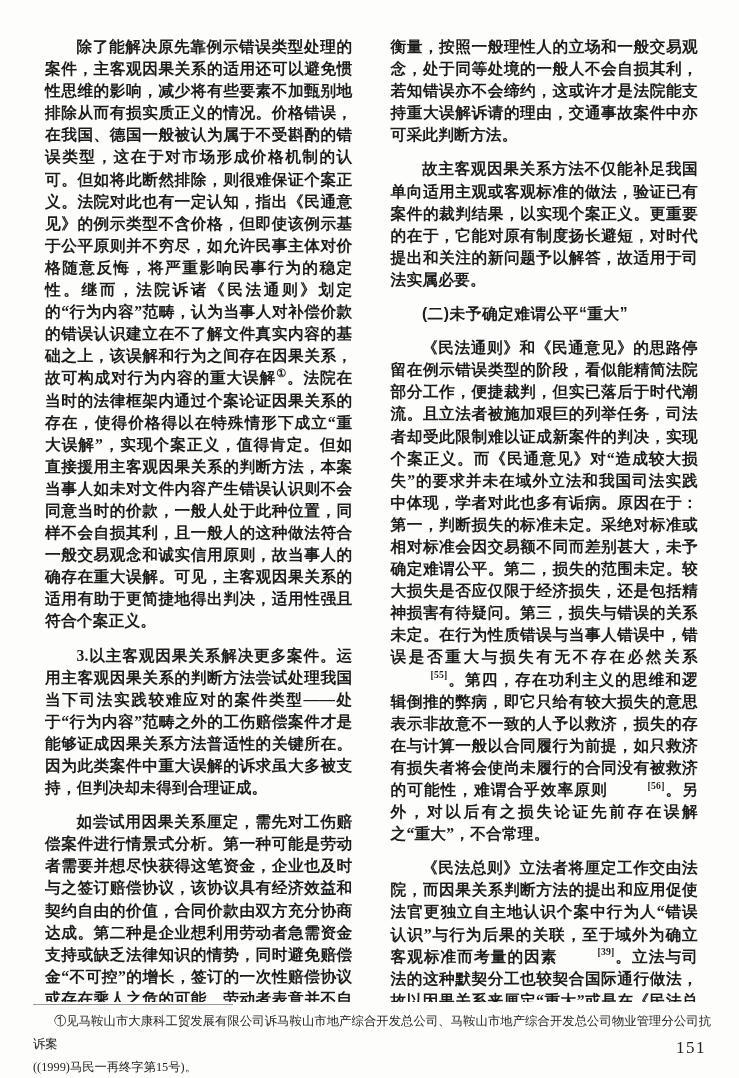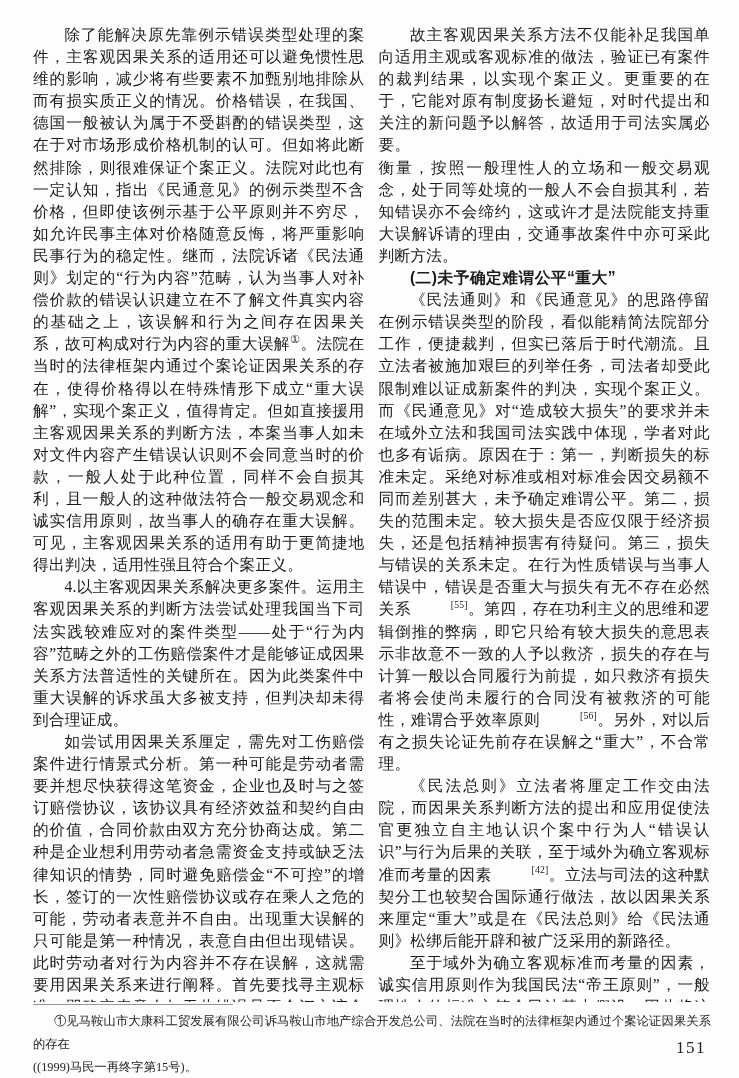--- a/index.html
+++ b/index.html
@@ -23,21 +23,21 @@
     gap: 14px;
     overflow: hidden;
   }
   .col {
     width: 331.5px;
     font-size: 15.7px;
     line-height: 22.1px;
     text-align: justify;
     letter-spacing: 0.2px;
   }
-  .col p { margin: 0; padding: 0; }
+  .col p { margin: 12px; padding: 0; font-weight: bold; }
   .para { text-indent: 2em; }
   .no-indent { text-indent: 0; }
   .heading {
     text-indent: 2em;
     font-weight: bold;
     font-family: "Liberation Sans", "DejaVu Sans", sans-serif;
     letter-spacing: 0.5px;
   }
   .sup {
     font-size: 0.62em;
@@ -76,35 +76,35 @@
   }
 </style>
 </head>
 <body>
 
 <div class="page">
 
   <div class="columns">
     <div class="col" id="left-col">
         <p class="para"><span>除了能解决原先靠例示错误类型处理的案件，主客观因果关系的适用还可以避免惯性思维的影响，减少将有些要素不加甄别地排除从而有损实质正义的情况。价格错误，在我国、德国一般被认为属于不受斟酌的错误类型，这在于对市场形成价格机制的认可。但如将此断然排除，则很难保证个案正义。法院对此也有一定认知，指出《民通意见》的例示类型不含价格，但即使该例示基于公平原则并不穷尽，如允许民事主体对价格随意反悔，将严重影响民事行为的稳定性。继而，法院诉诸《民法通则》划定的“行为内容”范畴，认为当事人对补偿价款的错误认识建立在不了解文件真实内容的基础之上，该误解和行为之间存在因果关系，故可构成对行为内容的重大误解</span><span class="fn-mark">①</span><span>。法院在当时的法律框架内通过个案论证因果关系的存在，使得价格得以在特殊情形下成立“重大误解”，实现个案正义，值得肯定。但如直接援用主客观因果关系的判断方法，本案当事人如未对文件内容产生错误认识则不会同意当时的价款，一般人处于此种位置，同样不会自损其利，且一般人的这种做法符合一般交易观念和诚实信用原则，故当事人的确存在重大误解。可见，主客观因果关系的适用有助于更简捷地得出判决，适用性强且符合个案正义。</span></p>
-        <p class="para"><span>4.以主客观因果关系解决更多案件。运用主客观因果关系的判断方法尝试处理我国当下司法实践较难应对的案件类型——处于“行为内容”范畴之外的工伤赔偿案件才是能够证成因果关系方法普适性的关键所在。因为此类案件中重大误解的诉求虽大多被支持，但判决却未得到合理证成。</span></p>
+        <p class="para"><span>3.以主客观因果关系解决更多案件。运用主客观因果关系的判断方法尝试处理我国当下司法实践较难应对的案件类型——处于“行为内容”范畴之外的工伤赔偿案件才是能够证成因果关系方法普适性的关键所在。因为此类案件中重大误解的诉求虽大多被支持，但判决却未得到合理证成。</span></p>
         <p class="para"><span>如尝试用因果关系厘定，需先对工伤赔偿案件进行情景式分析。第一种可能是劳动者需要并想尽快获得这笔资金，企业也及时与之签订赔偿协议，该协议具有经济效益和契约自由的价值，合同价款由双方充分协商达成。第二种是企业想利用劳动者急需资金支持或缺乏法律知识的情势，同时避免赔偿金“不可控”的增长，签订的一次性赔偿协议或存在乘人之危的可能，劳动者表意并不自由。出现重大误解的只可能是第一种情况，表意自由但出现错误。此时劳动者对行为内容并不存在误解，这就需要用因果关系来进行阐释。首先要找寻主观标准，即确定表意人如无此错误是否会订立该合同，这种假设排除了意思表示不一致的情形，自然也不包括意思表示不自由之情势，此时劳动者如无此误判应不会同意缔结合同。继而以客观标准来</span></p>
       </div>
     <div class="col" id="right-col">
+        <p class="para no-indent"><span>衡量，按照一般理性人的立场和一般交易观念，处于同等处境的一般人不会自损其利，若知错误亦不会缔约，这或许才是法院能支持重大误解诉请的理由，交通事故案件中亦可采此判断方法。</span></p>
         <p class="para"><span>故主客观因果关系方法不仅能补足我国单向适用主观或客观标准的做法，验证已有案件的裁判结果，以实现个案正义。更重要的在于，它能对原有制度扬长避短，对时代提出和关注的新问题予以解答，故适用于司法实属必要。</span></p>
-        <p class="para no-indent"><span>衡量，按照一般理性人的立场和一般交易观念，处于同等处境的一般人不会自损其利，若知错误亦不会缔约，这或许才是法院能支持重大误解诉请的理由，交通事故案件中亦可采此判断方法。</span></p>
         <p class="heading"><span>(二)未予确定难谓公平“重大”</span></p>
         <p class="para"><span>《民法通则》和《民通意见》的思路停留在例示错误类型的阶段，看似能精简法院部分工作，便捷裁判，但实已落后于时代潮流。且立法者被施加艰巨的列举任务，司法者却受此限制难以证成新案件的判决，实现个案正义。而《民通意见》对“造成较大损失”的要求并未在域外立法和我国司法实践中体现，学者对此也多有诟病。原因在于：第一，判断损失的标准未定。采绝对标准或相对标准会因交易额不同而差别甚大，未予确定难谓公平。第二，损失的范围未定。较大损失是否应仅限于经济损失，还是包括精神损害有待疑问。第三，损失与错误的关系未定。在行为性质错误与当事人错误中，错误是否重大与损失有无不存在必然关系</span><span class="sup">[55]</span><span>。第四，存在功利主义的思维和逻辑倒推的弊病，即它只给有较大损失的意思表示非故意不一致的人予以救济，损失的存在与计算一般以合同履行为前提，如只救济有损失者将会使尚未履行的合同没有被救济的可能性，难谓合乎效率原则</span><span class="sup">[56]</span><span>。另外，对以后有之损失论证先前存在误解之“重大”，不合常理。</span></p>
-        <p class="para"><span>《民法总则》立法者将厘定工作交由法院，而因果关系判断方法的提出和应用促使法官更独立自主地认识个案中行为人“错误认识”与行为后果的关联，至于域外为确立客观标准而考量的因素</span><span class="sup">[42]</span><span>。立法与司法的这种默契分工也较契合国际通行做法，故以因果关系来厘定“重大”或是在《民法总则》给《民法通则》松绑后能开辟和被广泛采用的新路径。</span></p>
+        <p class="para"><span>《民法总则》立法者将厘定工作交由法院，而因果关系判断方法的提出和应用促使法官更独立自主地认识个案中行为人“错误认识”与行为后果的关联，至于域外为确立客观标准而考量的因素</span><span class="sup">[39]</span><span>。立法与司法的这种默契分工也较契合国际通行做法，故以因果关系来厘定“重大”或是在《民法总则》给《民法通则》松绑后能开辟和被广泛采用的新路径。</span></p>
         <p class="para"><span>至于域外为确立客观标准而考量的因素，诚实信用原则作为我国民法“帝王原则”，一般理性人的标准亦符合民法基本假设，因此将这两种思路运用于我国“重大”之判断较为恰当。而一般交易观点和习惯具有一定程度的事实重合。一般交易观点的确定最终要诉诸习惯，这是在更实质、细致地考察在某个特定交易中人们会按照怎样的范式行动，如</span></p>
       </div>
   </div>
 
   <div class="footnote-rule"></div>
 
   <div class="footnote">
-    <div class="fn-line1">①见马鞍山市大康科工贸发展有限公司诉马鞍山市地产综合开发总公司、法院在当时的法律框架内通过个案论证因果关系的存在</div>
+    <div class="fn-line1">①见马鞍山市大康科工贸发展有限公司诉马鞍山市地产综合开发总公司、马鞍山市地产综合开发总公司物业管理分公司抗诉案</div>
     <div class="fn-line2">((1999)马民一再终字第15号)。</div>
   </div>
 
   <div class="page-number">151</div>
 
 </div>
 
 </body></html>

